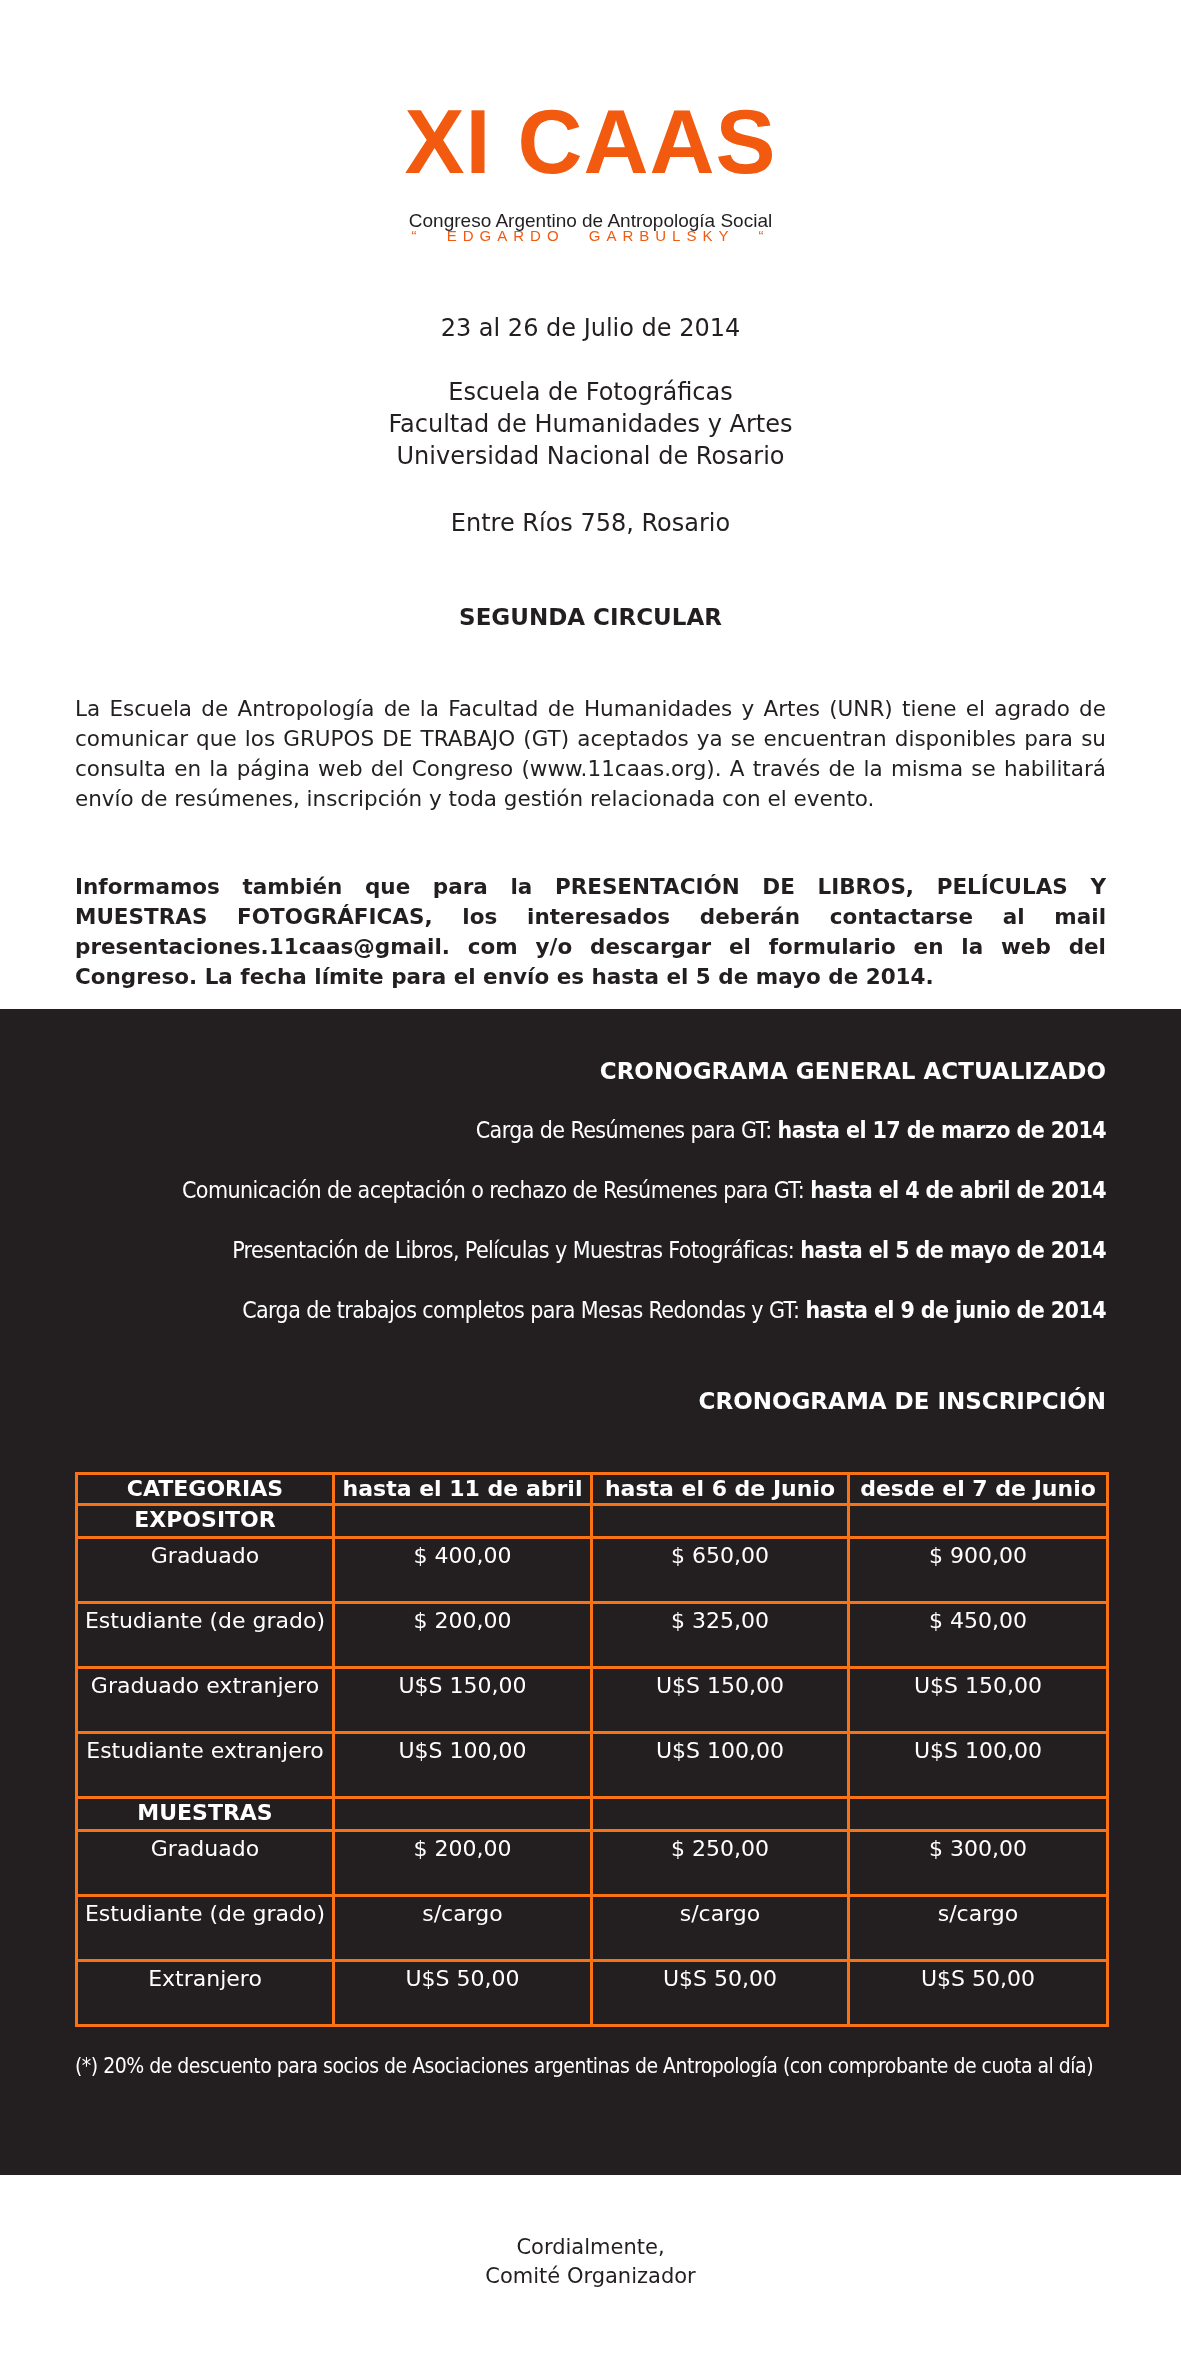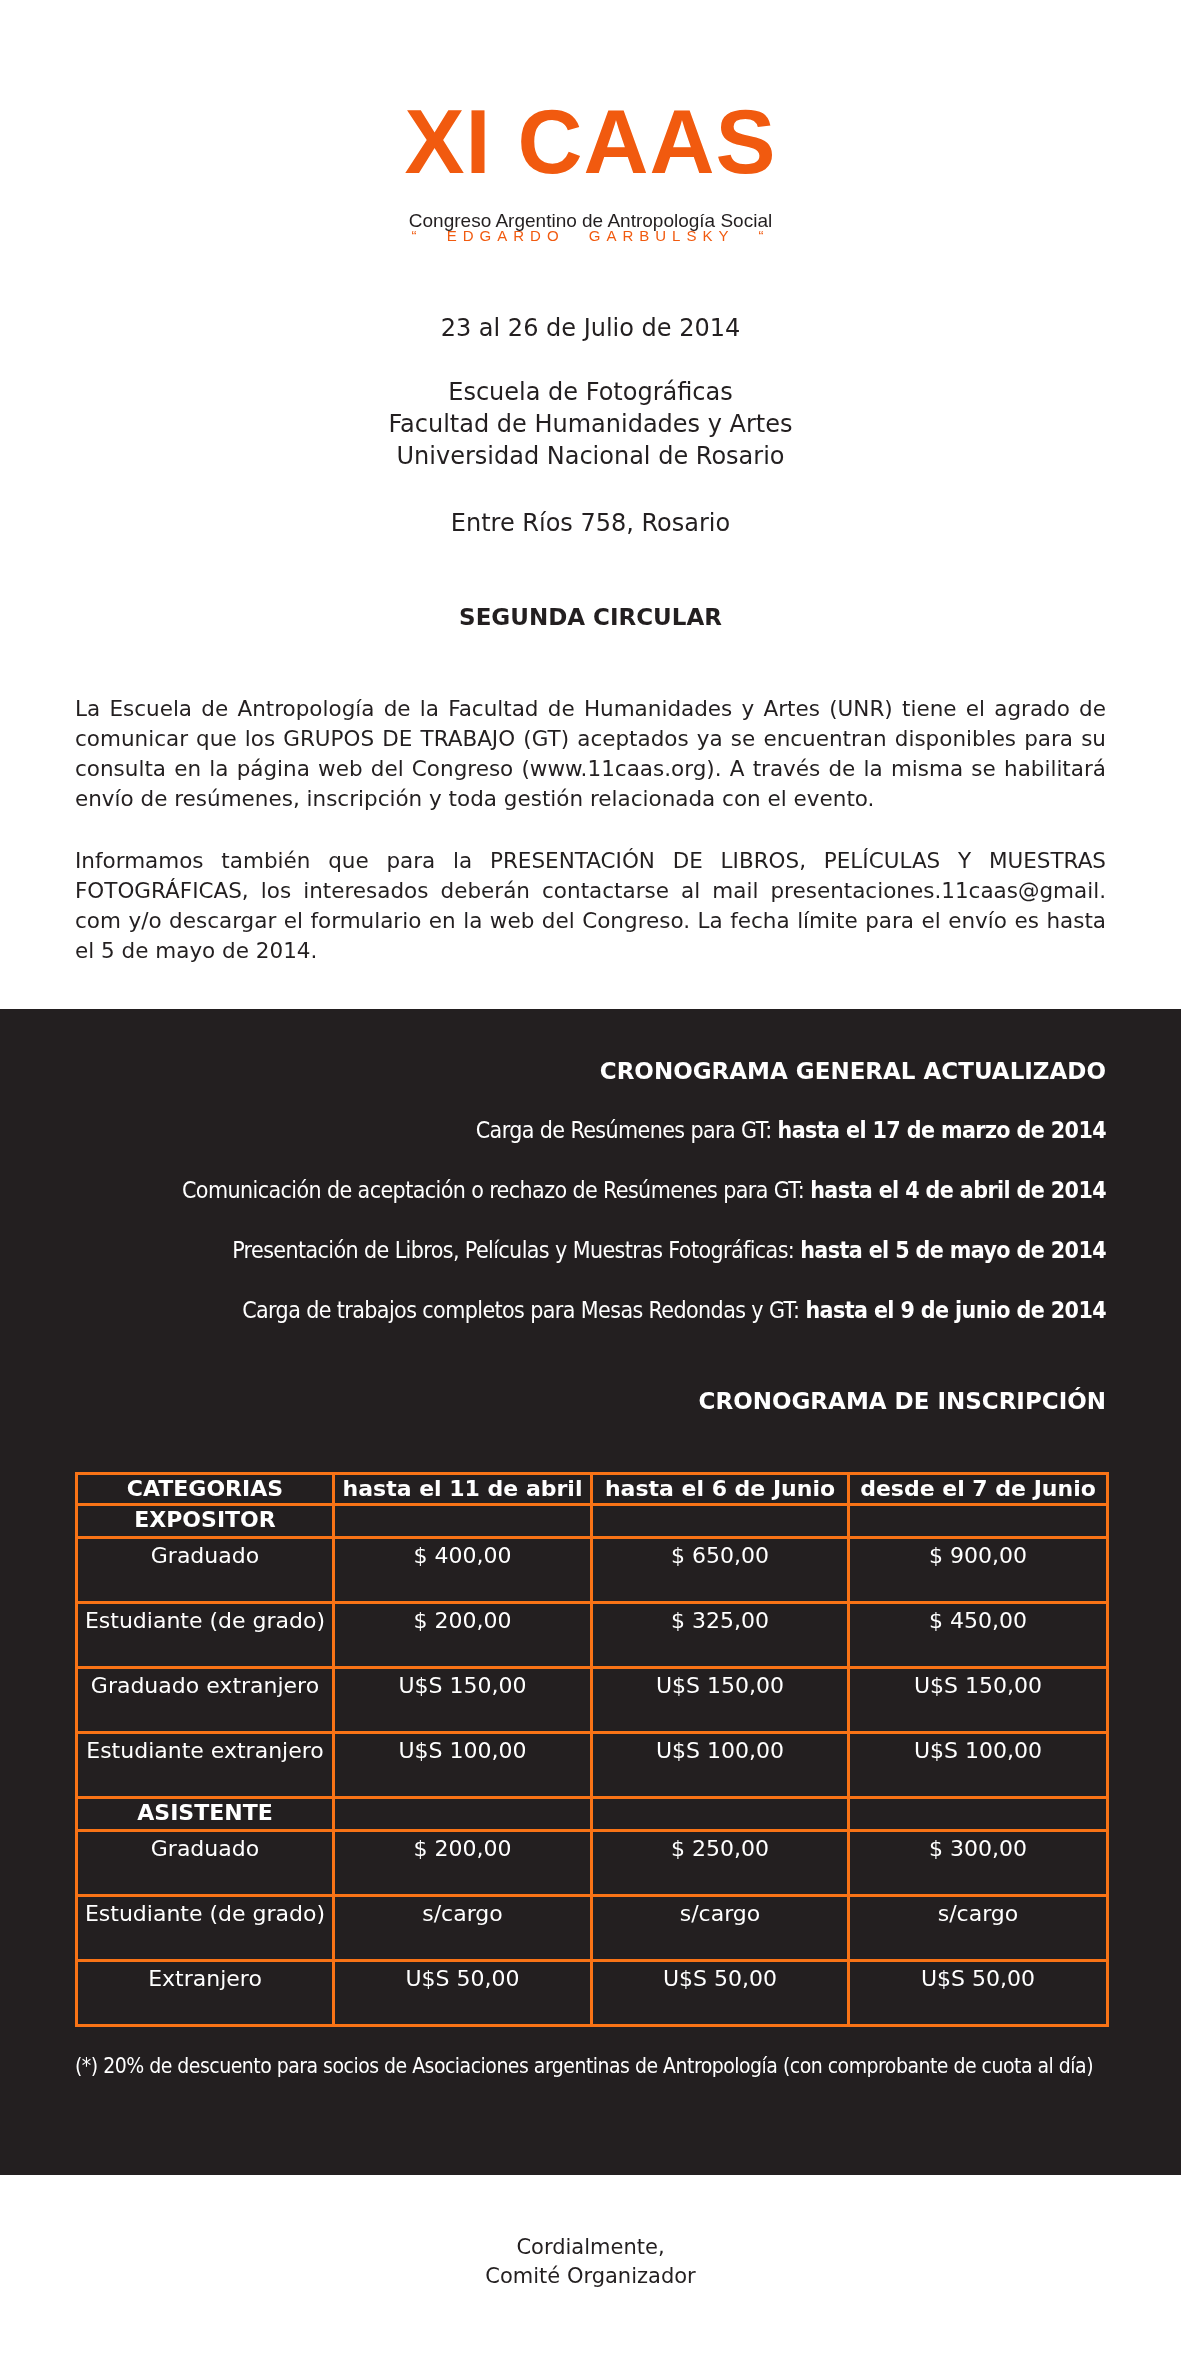--- a/index.html
+++ b/index.html
@@ -16,21 +16,21 @@
                   color:#f15a0f; letter-spacing:6px; word-spacing:14px; }
 
   .info { font-size:24px; line-height:32px; color:#231f20; }
   #date { top:312px; }
   #school-block { top:376px; }
   #address { top:507px; }
   #circular { top:601px; font-weight:bold; font-size:23px; line-height:32px; }
 
   .para { left:75px; width:1031px; font-size:21.5px; line-height:30px; text-align:justify; color:#231f20; }
   #para1 { top:694px; }
-  #para2 { top:846px; }
+  #para2 { top:872px;font-weight:bold; }
 
   
   #dark-band { top:1009px; left:0; width:1181px; height:1166px; background:#231f20; }
   .sched-head { right:75px; color:#ffffff; font-weight:bold; font-size:23px; line-height:32px; text-align:right; }
   #sched-general-title { top:1055px; }
   .sched-line { right:75px; color:#ffffff; font-size:23px; line-height:32px; text-align:right; white-space:nowrap;
                 font-family:"DejaVu Sans Condensed","DejaVu Sans", sans-serif; letter-spacing:-0.6px; }
   .sched-line b { font-weight:bold; }
   #sched-0 { top:1114px; }
   #sched-1 { top:1174px; }
@@ -122,21 +122,21 @@
       <td>U$S 150,00</td>
       <td>U$S 150,00</td>
     </tr>
     <tr class="fee">
       <td>Estudiante extranjero</td>
       <td>U$S 100,00</td>
       <td>U$S 100,00</td>
       <td>U$S 100,00</td>
     </tr>
     <tr class="section">
-      <td>ASISTENTE</td>
+      <td>MUESTRAS</td>
       <td></td>
         <td></td>
         <td></td>
     </tr>
     <tr class="fee">
       <td>Graduado</td>
       <td>$ 200,00</td>
       <td>$ 250,00</td>
       <td>$ 300,00</td>
     </tr>

